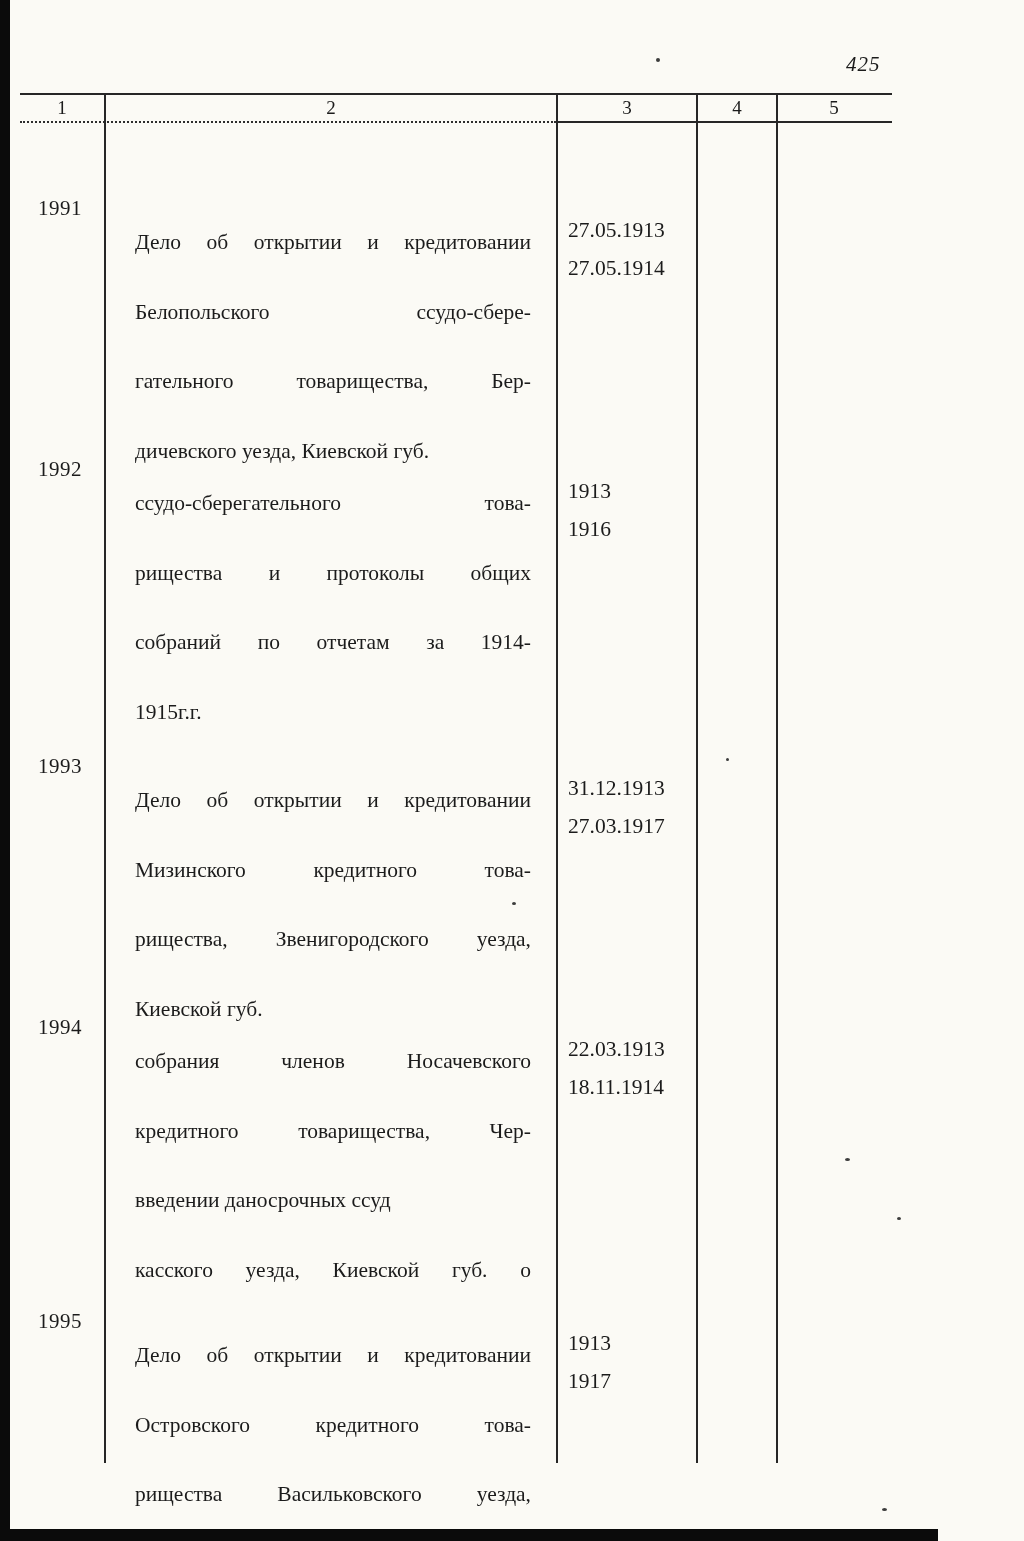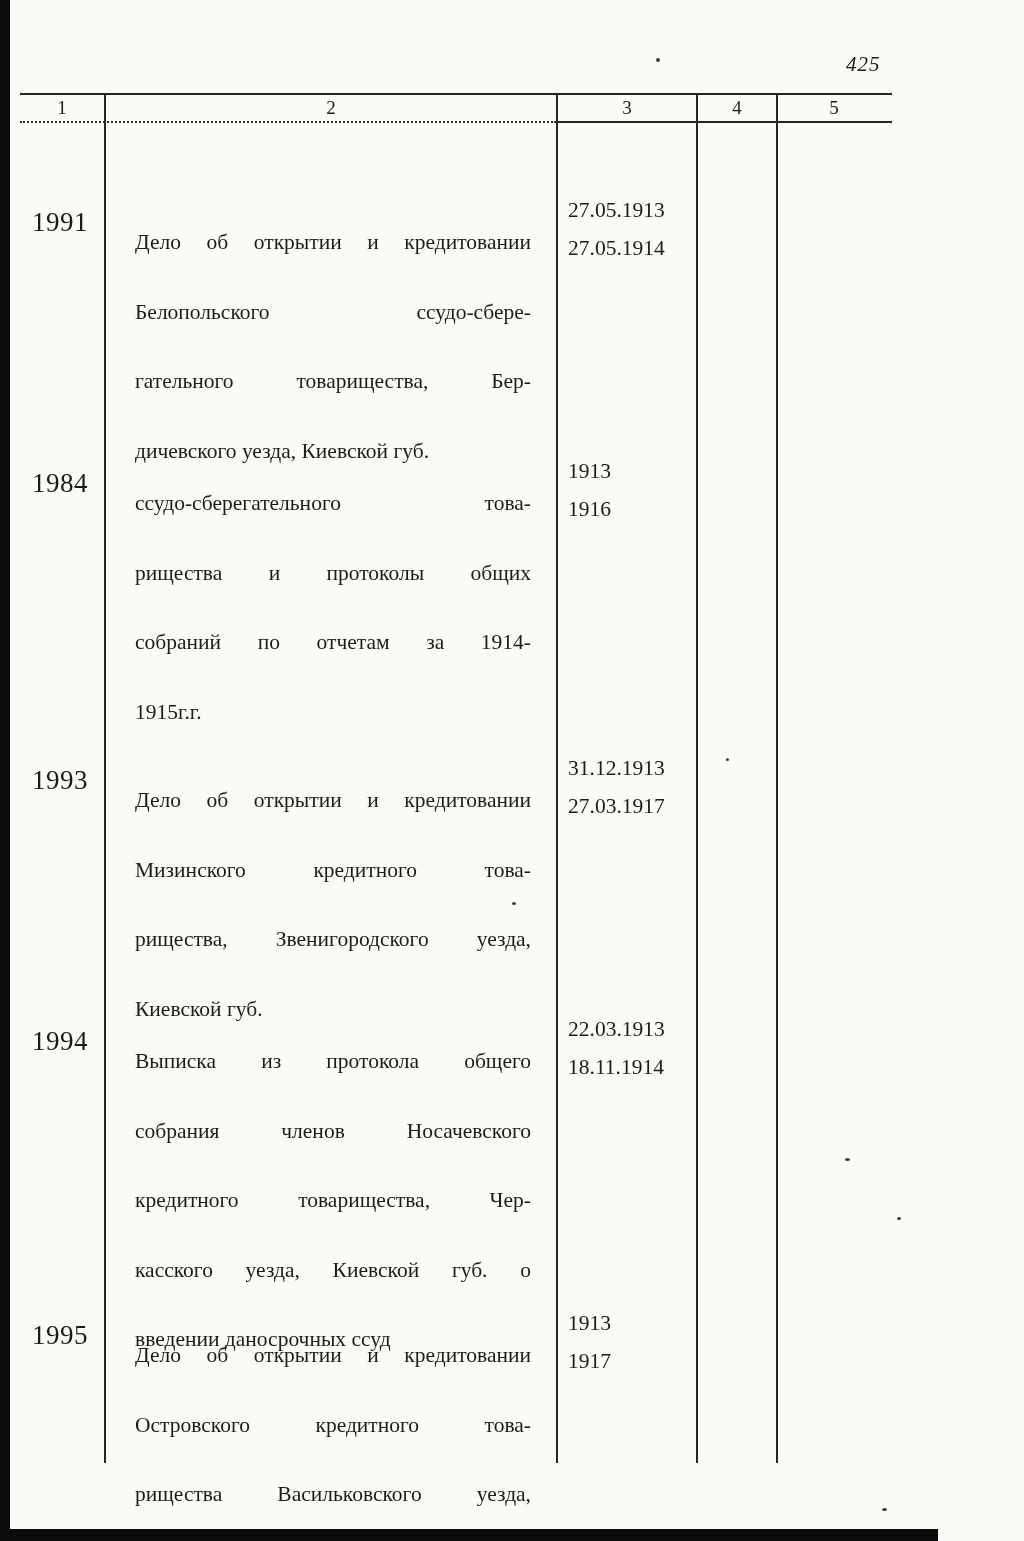--- a/index.html
+++ b/index.html
@@ -84,24 +84,24 @@
   .table-rows { position: absolute; inset: 0; }
   .row { position: absolute; left: 0; width: 1024px; }
   .table-rows .row:nth-child(1) { top: 192px; }
   .table-rows .row:nth-child(2) { top: 453px; }
   .table-rows .row:nth-child(3) { top: 750px; }
   .table-rows .row:nth-child(4) { top: 1011px; }
   .table-rows .row:nth-child(5) { top: 1305px; }
 
   .row .num {
     position: absolute;
-    left: 18px; top: 15px;
+    left: 18px; top: 4px;
     width: 84px;
     text-align: center;
-    font-size: 27px;
+    font-size: 21px;
     letter-spacing: 0.5px;
   }
   .row .desc {
     position: absolute;
     left: 135px;
     width: 396px;
     font-size: 21.5px;
     line-height: 37.5px;
   }
   .desc-line {
@@ -114,20 +114,21 @@
     text-align: left;
     text-align-last: left;
   }
   .row .dates {
     position: absolute;
     left: 568px;
     width: 126px;
     font-size: 21.5px;
     line-height: 37.5px;
     white-space: nowrap;
+    margin-top: 20px;
   }
 </style>
 </head>
 <body>
 
 <div class="page">
 
   <div class="edge-left"></div>
   <div class="edge-bottom"></div>
   <div class="speck" style="left:656px; top:58px;  width:4px; height:4px;"></div>
@@ -162,21 +163,21 @@
           <div class="desc-line">гательного товарищества, Бер-</div>
           <div class="desc-line last">дичевского уезда, Киевской губ.</div>
         </div>
     <div class="dates">
           <div class="date-line">27.05.1913</div>
           <div class="date-line">27.05.1914</div>
         </div>
   </div>
 
   <div class="row">
-    <div class="num">1984</div>
+    <div class="num">1992</div>
     <div class="desc">
           <div class="desc-line">ссудо-сберегательного това-</div>
           <div class="desc-line">рищества и протоколы общих</div>
           <div class="desc-line">собраний по отчетам за 1914-</div>
           <div class="desc-line last">1915г.г.</div>
         </div>
     <div class="dates">
           <div class="date-line">1913</div>
           <div class="date-line">1916</div>
         </div>
@@ -192,25 +193,24 @@
         </div>
     <div class="dates">
           <div class="date-line">31.12.1913</div>
           <div class="date-line">27.03.1917</div>
         </div>
   </div>
 
   <div class="row">
     <div class="num">1994</div>
     <div class="desc">
-          <div class="desc-line">Выписка из протокола общего</div>
           <div class="desc-line">собрания членов Носачевского</div>
           <div class="desc-line">кредитного товарищества, Чер-</div>
+          <div class="desc-line last">введении даносрочных ссуд</div>
           <div class="desc-line">касского уезда, Киевской губ. о</div>
-          <div class="desc-line last">введении даносрочных ссуд</div>
         </div>
     <div class="dates">
           <div class="date-line">22.03.1913</div>
           <div class="date-line">18.11.1914</div>
         </div>
   </div>
 
   <div class="row">
     <div class="num">1995</div>
     <div class="desc">

